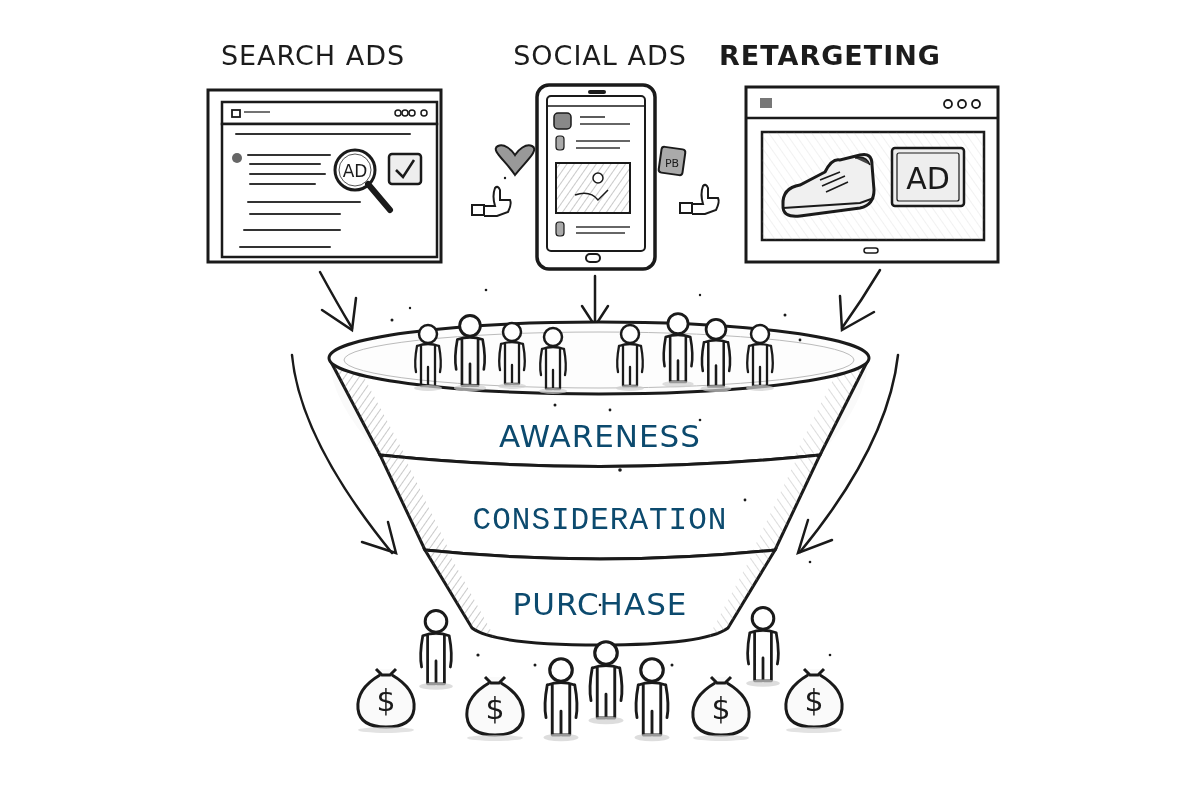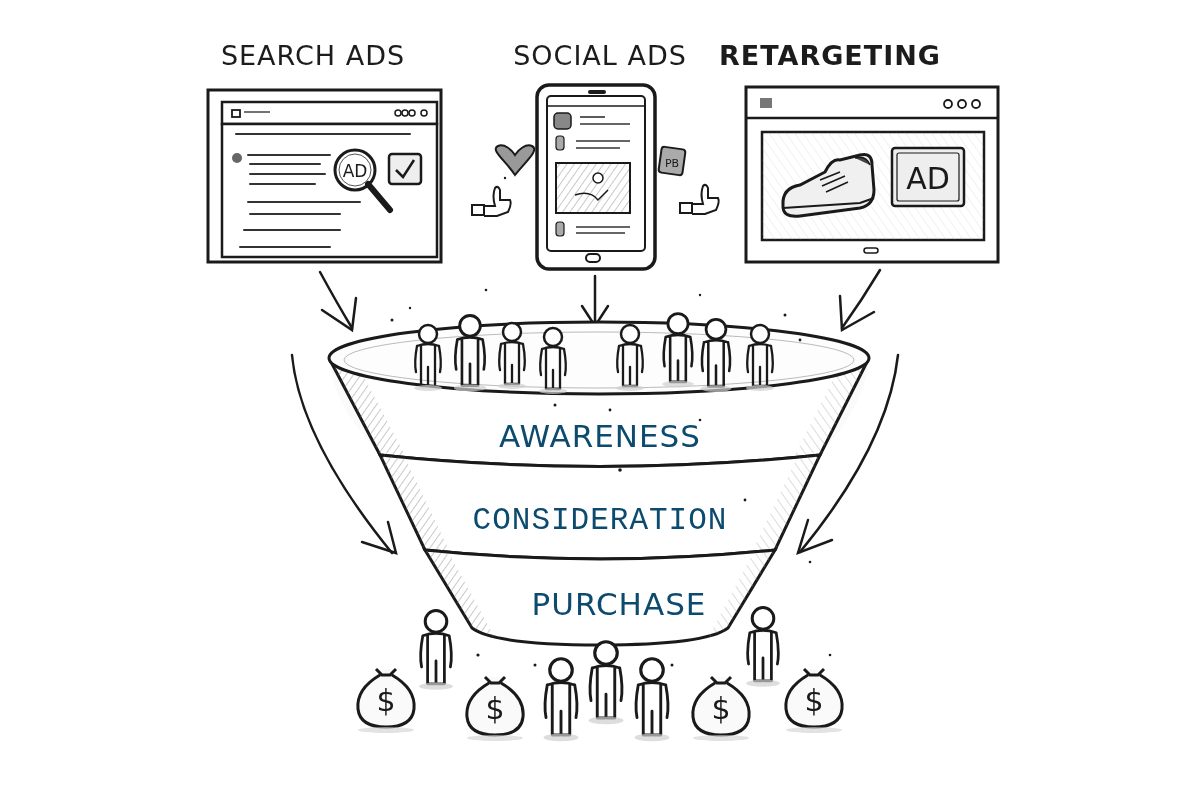--- a/index.html
+++ b/index.html
@@ -210,13 +210,13 @@
       <circle cx="535" cy="665" r="1.5"></circle>
       <circle cx="672" cy="665" r="1.5"></circle>
     <circle cx="810" cy="562" r="1.3"></circle>
       <circle cx="830" cy="655" r="1.3"></circle>
       <circle cx="505" cy="178" r="1.2"></circle>
   </g>
 </svg>
 
 <div class="stage-label" style="left:600px; top:418px;">AWARENESS</div>
 <div class="stage-label" style="left:600px; top:503px;font-family:Liberation Mono, monospace;">CONSIDERATION</div>
-<div class="stage-label" style="left:600px; top:586px;margin-left:19px;">PURCHASE</div>
+<div class="stage-label" style="left:600px; top:586px;">PURCHASE</div>
 
 </body></html>

